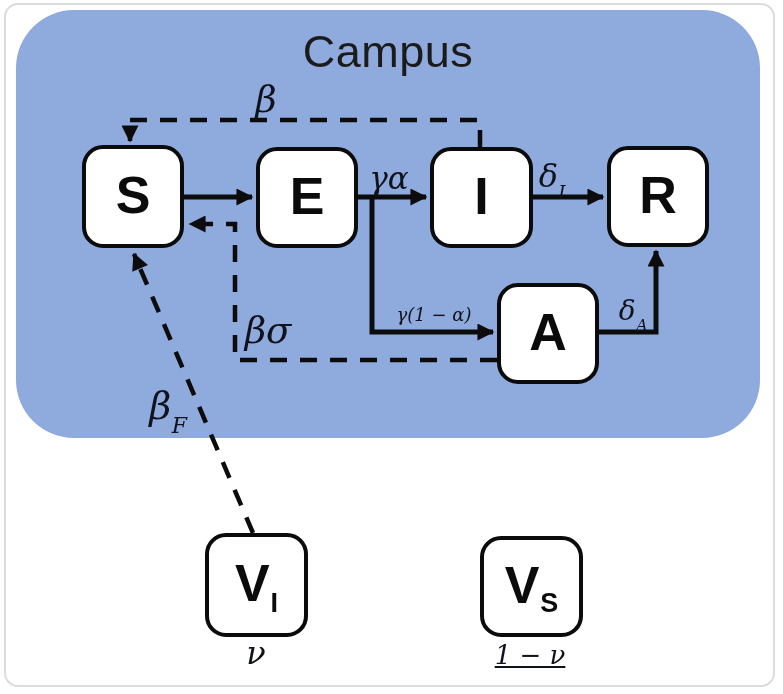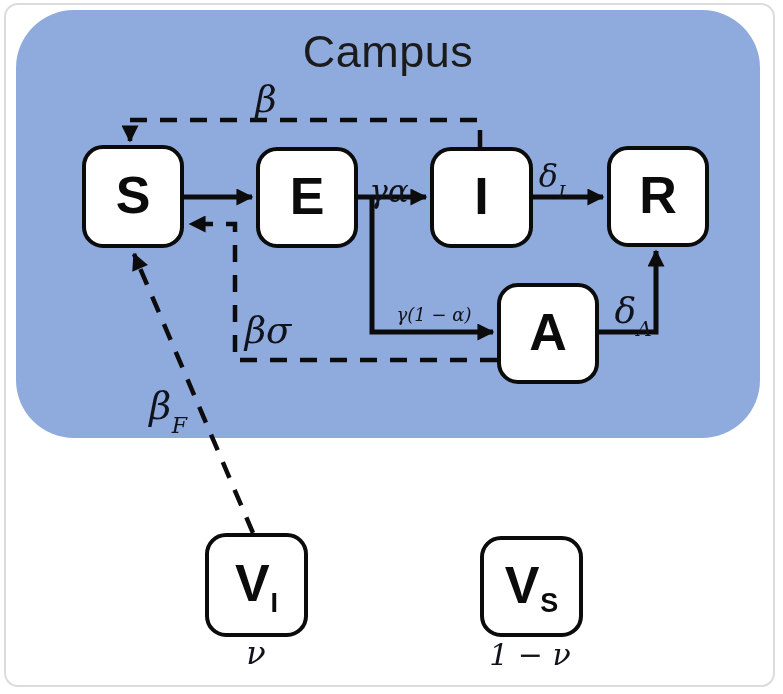--- a/index.html
+++ b/index.html
@@ -45,28 +45,28 @@
   .mlabel{
     position:absolute;z-index:4;color:#10131c;
     font-family:"DejaVu Serif",serif;font-style:italic;
     transform:translate(-50%,-50%);white-space:nowrap;line-height:1;
   }
   .mlabel sub{
     font-size:0.58em;font-style:italic;line-height:0;
     position:relative;bottom:-0.25em;left:0.02em;
   }
   .lbl-beta{left:266px;top:99px;font-size:37px;}
-  .lbl-gamma-alpha{left:389px;top:191px;font-size:31px;}
+  .lbl-gamma-alpha{left:389px;top:178px;font-size:31px;}
   .lbl-delta-I{left:552px;top:176px;font-size:32px;}
   .lbl-gamma-1ma{left:434px;top:315px;font-size:18px;}
-  .lbl-delta-A{left:633px;top:311px;font-size:36px;}
+  .lbl-delta-A{left:633px;top:311px;font-size:28px;}
   .lbl-beta-sigma{left:268px;top:330px;font-size:37px;}
   .lbl-beta-F{left:168px;top:406px;font-size:38px;}
   .lbl-nu{left:256px;top:653px;font-size:32px;}
-  .lbl-1mnu{left:530px;top:655px;font-size:30px;}
+  .lbl-1mnu{left:530px;top:655px;font-size:26px;text-decoration:underline;}
 </style>
 </head>
 <body>
 
 <div id="canvas">
 
   <div class="region region-campus" style="background-color: rgb(143, 170, 220);">
     <div class="region-title">Campus</div>
   </div>
 

